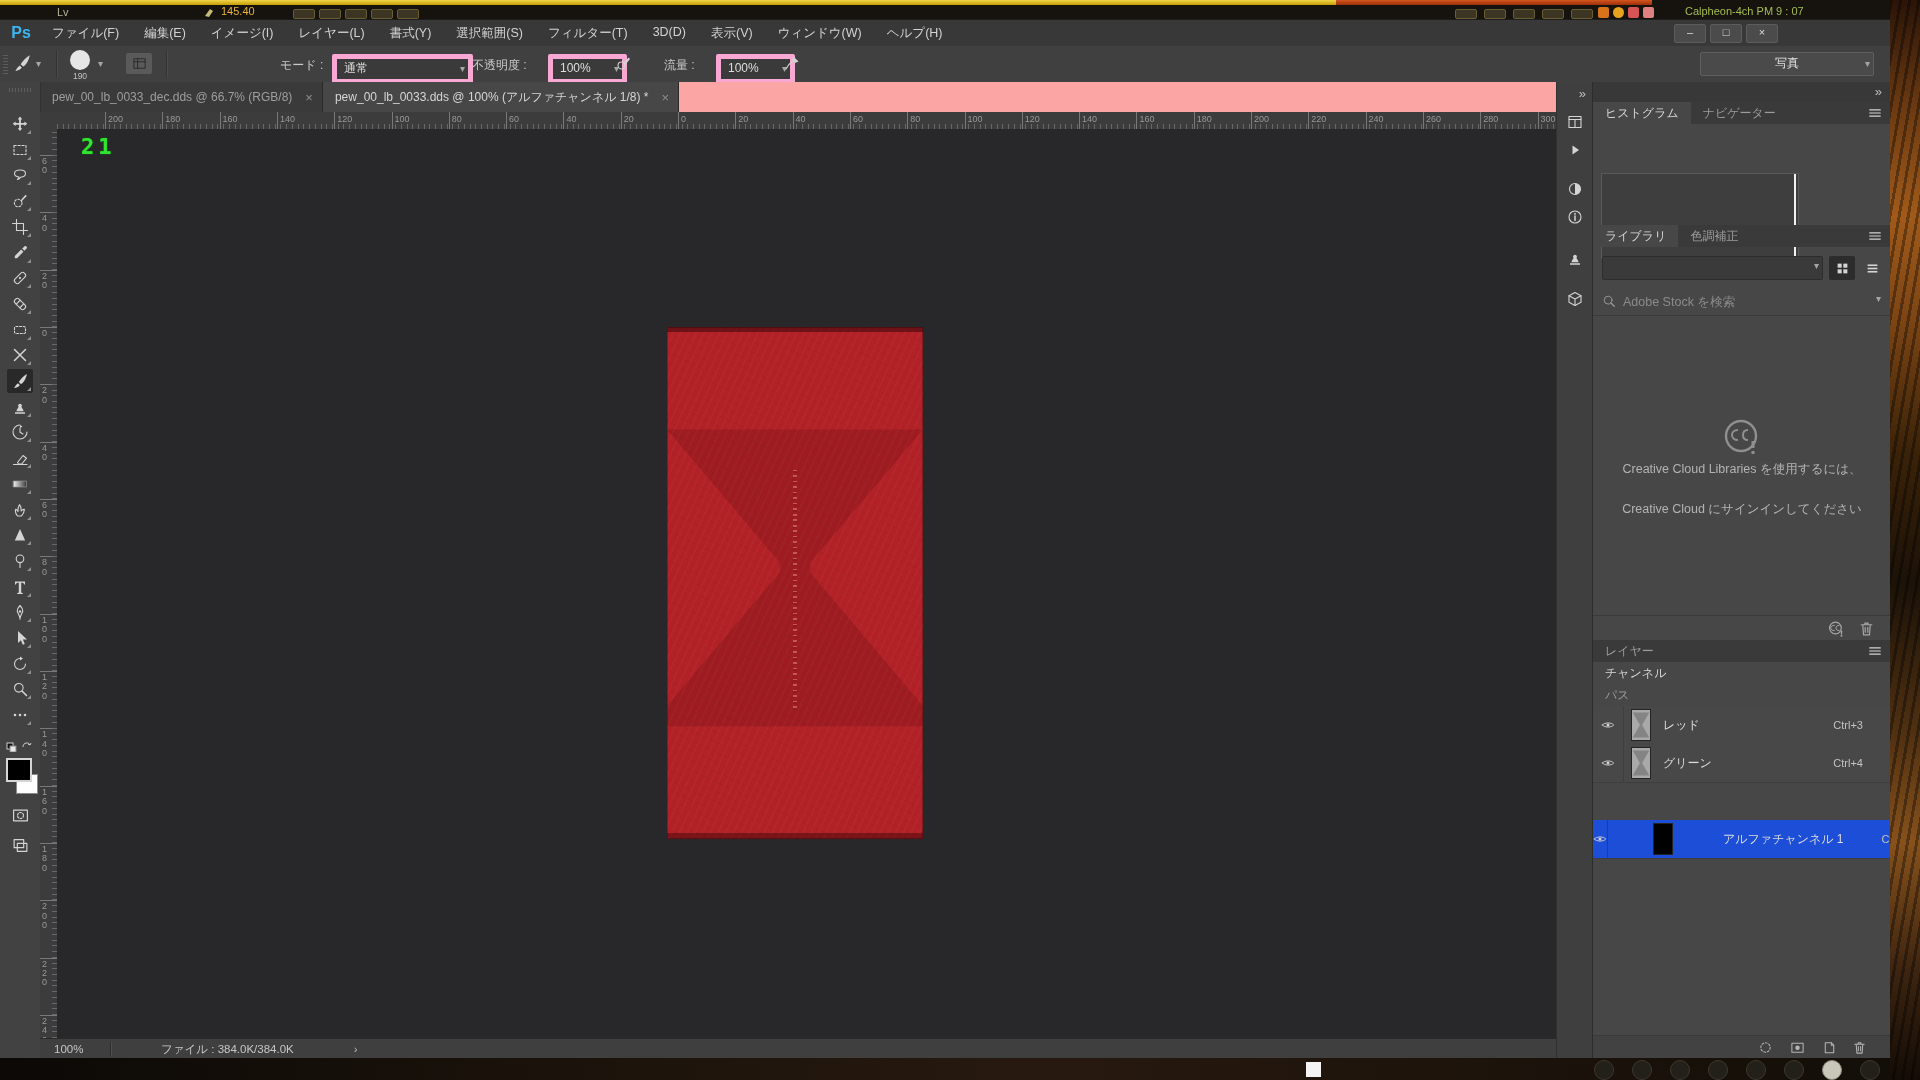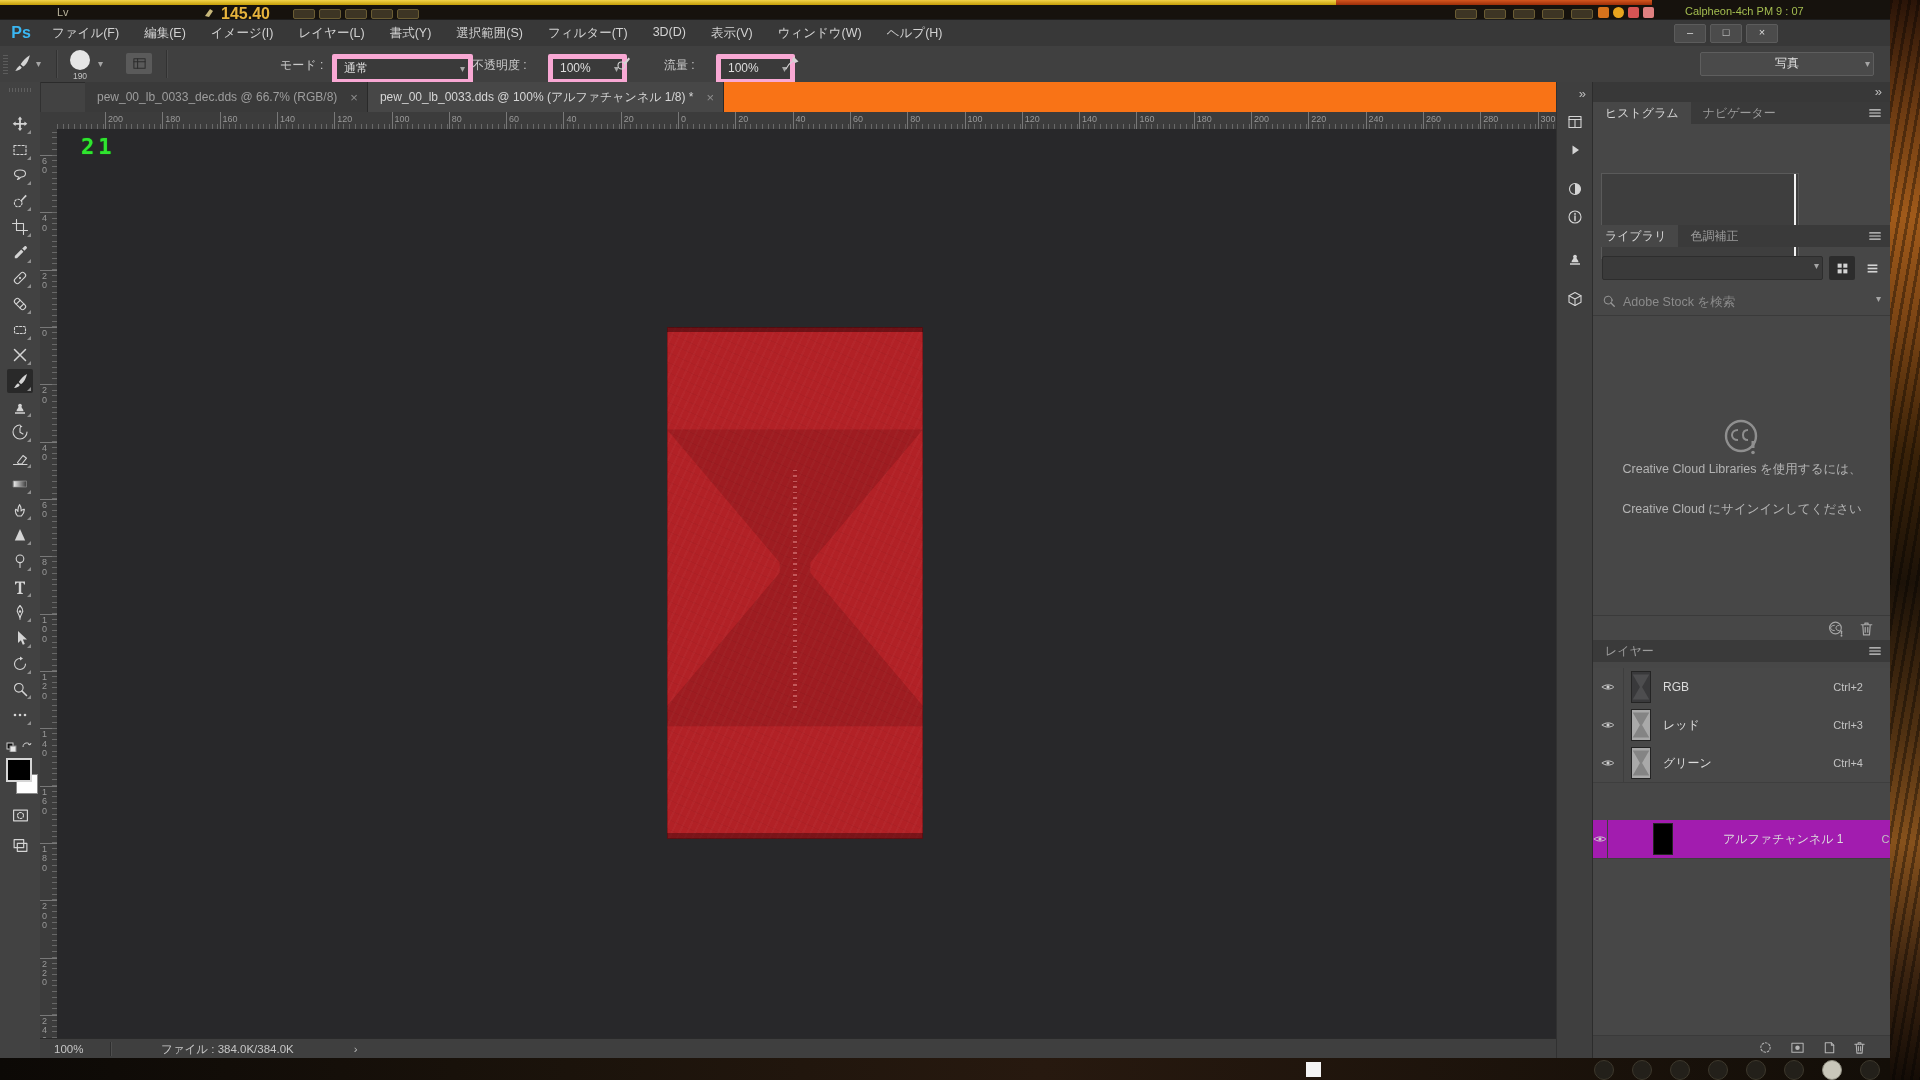--- a/index.html
+++ b/index.html
@@ -6,21 +6,21 @@
   #screen{position:relative;width:1920px;height:1080px;overflow:hidden;background:#12100c;}
   .abs{position:absolute;}
   svg{display:block;}
 
   
   #game-top{position:absolute;left:0;top:0;width:1920px;height:20px;background:#16120d;}
   #xp-main{position:absolute;left:0;top:0;width:1336px;height:5px;background:linear-gradient(180deg,#f3d44a,#c49d07);}
   #xp-red{position:absolute;left:1336px;top:0;width:316px;height:5px;background:linear-gradient(180deg,#d4561e,#9c2e0a);}
   #lv-label{position:absolute;left:57px;top:6px;color:#b9b39c;font-size:11px;}
   #weight-ico{position:absolute;left:203px;top:6px;}
-  #xp-value{position:absolute;left:221px;top:5px;color:#e6b33c;font-size:16px;font-weight:bold;}
+  #xp-value{position:absolute;left:221px;top:5px;color:#e6b33c;font-size:11px;font-weight:normal;}
   .mini-btn{position:absolute;top:9px;width:20px;height:8px;background:#3d3524;border:1px solid #6a5c33;border-radius:2px;}
   .hud-ico{position:absolute;top:7px;width:11px;height:11px;border-radius:2px;}
   #server-time{position:absolute;left:1685px;top:5px;color:#a4bd50;font-size:11px;white-space:nowrap;}
 
   
   #ps-window{position:absolute;left:0;top:20px;width:1890px;height:1038px;background:#424242;box-shadow:0 0 0 1px #1d1d1d;}
 
   #menubar{position:absolute;left:0;top:0;width:1890px;height:26px;background:#383838;border-bottom:1px solid #282828;display:flex;align-items:center;}
   #ps-logo{width:42px;text-align:center;color:#3ab7f3;font-weight:bold;font-size:16px;}
   #menus{display:flex;gap:25px;margin-left:10px;color:#d2d2d2;font-size:12.5px;white-space:nowrap;}
@@ -35,21 +35,21 @@
   .ob-select{position:absolute;top:8px;height:20px;background:#3a3a3a;border:5px solid #f9a8d4;border-radius:2px;color:#dedede;font-size:12px;line-height:18px;padding:0 18px 0 7px;}
   .chev{position:absolute;right:3px;top:1px;color:#a5a5a5;font-size:10px;}
   .ob-chev{position:absolute;top:12px;color:#a5a5a5;font-size:10px;}
   #brush-preview{position:absolute;left:70px;top:4px;width:20px;height:20px;border-radius:50%;background:#e6e6e6;}
   #brush-size{position:absolute;left:64px;top:25px;width:32px;text-align:center;font-size:8.5px;color:#c2c2c2;}
   #panel-toggle{position:absolute;left:126px;top:7px;width:26px;height:21px;background:#5a5a5a;border-radius:2px;display:flex;align-items:center;justify-content:center;}
   .ob-ico{position:absolute;top:9px;}
   #ws-select{position:absolute;left:1700px;top:6px;width:172px;height:22px;background:#4a4a4a;border:1px solid #5e5e5e;border-radius:2px;color:#e0e0e0;font-size:12px;line-height:20px;text-align:center;}
 
   
-  #tabbar{position:absolute;left:40px;top:62px;width:1516px;height:30px;background:#f97316;border-bottom:1px solid #272727;display:flex;margin-left:45px;}
+  #tabbar{position:absolute;left:40px;top:62px;width:1516px;height:30px;background:#fca5a5;border-bottom:1px solid #272727;display:flex;}
   .tab{height:30px;display:flex;align-items:center;padding:0 9px 0 12px;font-size:12px;background:#3a3a3a;color:#9e9e9e;border-right:1px solid #292929;white-space:nowrap;}
   .tab.active{background:#474747;color:#d6d6d6;}
   .tab-close{margin-left:13px;color:#8d8d8d;font-size:13px;line-height:1;}
 
   
   #toolbar{position:absolute;left:0;top:62px;width:40px;height:976px;background:#424242;border-right:1px solid #313131;}
   #tb-grip{position:absolute;left:9px;top:6px;width:22px;height:4px;background:repeating-linear-gradient(90deg,#5f5f5f 0 1px,transparent 1px 3px);}
   .tool{position:absolute;left:7px;width:26px;height:24px;display:flex;align-items:center;justify-content:center;border-radius:2px;}
   .tool.selected{background:#292929;}
   .tool::after{content:"";position:absolute;right:2px;bottom:2px;width:0;height:0;border-left:4px solid transparent;border-bottom:4px solid #8f8f8f;}
@@ -104,21 +104,21 @@
   #lib-grid-btn{left:236px;background:#2c2c2c;}
   #lib-list-btn{left:266px;}
   #lib-search{position:absolute;left:0;top:206px;width:100%;height:27px;border-bottom:1px solid #3a3a3a;}
   #lib-search-placeholder{position:absolute;left:30px;top:6px;color:#8b8b8b;font-size:12.5px;}
   #cc-logo{position:absolute;left:127px;top:333px;}
   .cc-line{position:absolute;left:19px;width:260px;text-align:center;color:#b3b3b3;font-size:12.5px;line-height:1.55;}
   #lib-bottom{position:absolute;left:0;top:533px;width:100%;height:25px;border-top:1px solid #3a3a3a;}
   .lib-bottom-ico{position:absolute;top:4px;}
 
   .ch-row{position:absolute;left:0;width:100%;height:38px;background:#484848;border-bottom:1px solid #3e3e3e;display:flex;align-items:center;}
-  .ch-row.selected{background:#a21caf;gap:38px;}
+  .ch-row.selected{background:#1d4ed8;gap:38px;}
   .ch-eye{width:30px;display:flex;align-items:center;justify-content:center;border-right:1px solid #3e3e3e;height:100%;}
   .ch-thumb{width:18px;height:30px;margin-left:7px;position:relative;border:1px solid #242424;overflow:hidden;flex:none;}
   .ch-thumb.light{background:#a9a9a9;}
   .ch-thumb.dark{background:#39393b;}
   .ch-thumb.black{background:#000;}
   .ch-thumb.light i,.ch-thumb.dark i{position:absolute;inset:0;}
   .ch-thumb.light i{background:rgba(0,0,0,.22);}
   .ch-thumb.dark i{background:rgba(255,255,255,.10);}
   .hg-top{clip-path:polygon(4% 8%,96% 8%,56% 50%,44% 50%);}
   .hg-bot{clip-path:polygon(44% 50%,56% 50%,96% 92%,4% 92%);}
@@ -680,34 +680,20 @@
           <div class="ptab">レイヤー</div>
           <div class="ptab active">チャンネル</div>
           <div class="ptab">パス</div>
           <span class="pmenu">
             <svg viewBox="0 0 16 16" width="14" height="14" style="stroke:#d4d4d4;fill:#d4d4d4;stroke-width:1.1;stroke-linecap:round;stroke-linejoin:round;">
               <path d="M2 4.5H14M2 8H14M2 11.5H14" fill="none" stroke-width="1.4"></path>
             </svg>
           </span>
         </div>
       <div class="abs" style="left:0;top:580px;width:100%;height:373px;" id="chan-body">
-          <div class="ch-row" style="top: 6px;">
-            <div class="ch-eye">
-              <svg viewBox="0 0 16 16" width="14" height="14" style="stroke:#d4d4d4;fill:#d4d4d4;stroke-width:1.1;stroke-linecap:round;stroke-linejoin:round;stroke:#cfcfcf;fill:#cfcfcf;">
-                <path d="M1.5 8C4 4.8 12 4.8 14.5 8 12 11.2 4 11.2 1.5 8Z" fill="none"></path>
-                <circle cx="8" cy="8" r="1.8" stroke="none"></circle>
-              </svg>
-            </div>
-            <div class="ch-thumb dark">
-              <i class="hg-top"></i>
-              <i class="hg-bot"></i>
-            </div>
-            <div class="ch-name">RGB</div>
-            <div class="ch-short">Ctrl+2</div>
-          </div>
           <div class="ch-row" style="top: 44px;">
             <div class="ch-eye">
               <svg viewBox="0 0 16 16" width="14" height="14" style="stroke:#d4d4d4;fill:#d4d4d4;stroke-width:1.1;stroke-linecap:round;stroke-linejoin:round;stroke:#cfcfcf;fill:#cfcfcf;">
                 <path d="M1.5 8C4 4.8 12 4.8 14.5 8 12 11.2 4 11.2 1.5 8Z" fill="none"></path>
                 <circle cx="8" cy="8" r="1.8" stroke="none"></circle>
               </svg>
             </div>
             <div class="ch-thumb light">
               <i class="hg-top"></i>
               <i class="hg-bot"></i>

